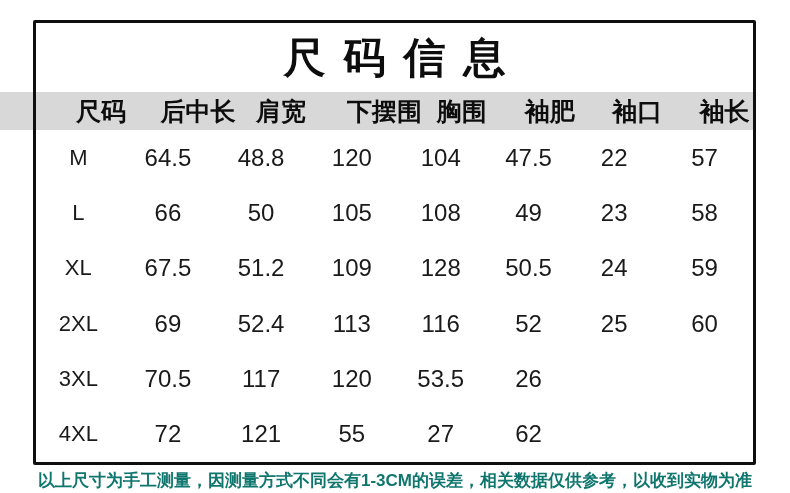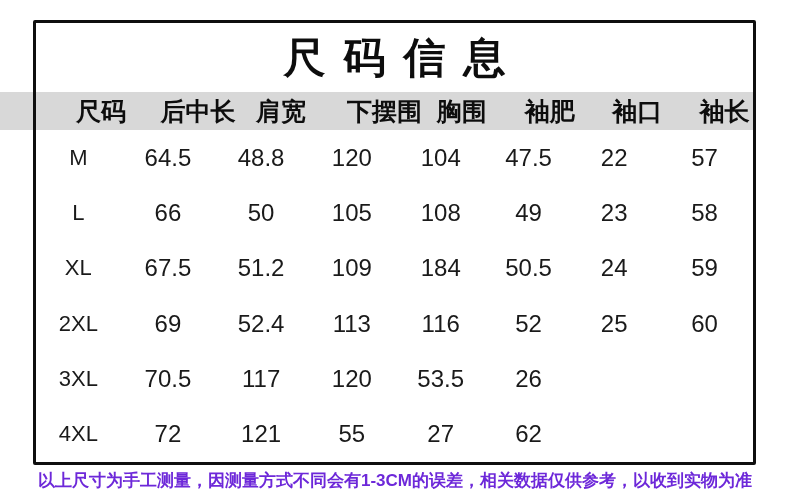--- a/index.html
+++ b/index.html
@@ -79,21 +79,21 @@
   .size-cell {
     font-size: 22px;
   }
   .footer-note {
     position: absolute;
     left: 0; right: 0;
     top: 469px;
     text-align: center;
     font-size: 17px;
     font-weight: bold;
-    color: #6d28d9;
+    color: #0f766e;
     white-space: nowrap;
   }
 </style>
 </head>
 <body>
 
 <div class="header-band"></div>
 
 <div class="panel">
   <div class="title-area">
@@ -130,21 +130,21 @@
       <div class="cell">108</div>
       <div class="cell">49</div>
       <div class="cell">23</div>
       <div class="cell">58</div>
     </div>
     <div class="cols table-row">
       <div class="cell size-cell">XL</div>
       <div class="cell">67.5</div>
       <div class="cell">51.2</div>
       <div class="cell">109</div>
-      <div class="cell">184</div>
+      <div class="cell">128</div>
       <div class="cell">50.5</div>
       <div class="cell">24</div>
       <div class="cell">59</div>
     </div>
     <div class="cols table-row">
       <div class="cell size-cell">2XL</div>
       <div class="cell">69</div>
       <div class="cell">52.4</div>
       <div class="cell">113</div>
       <div class="cell">116</div>

